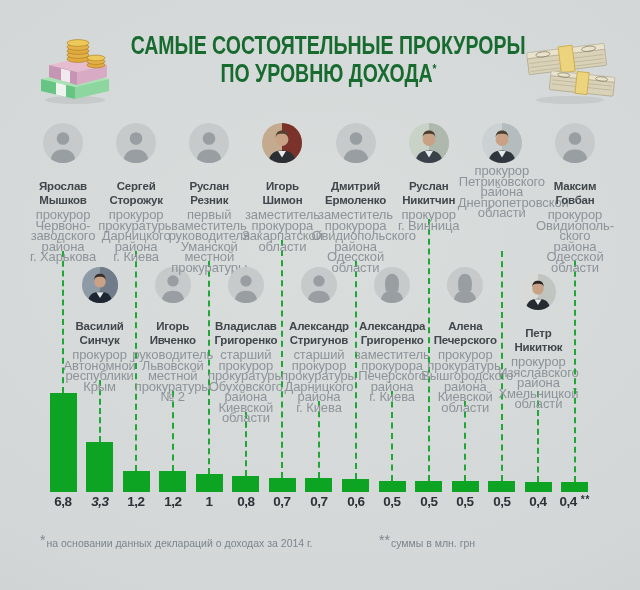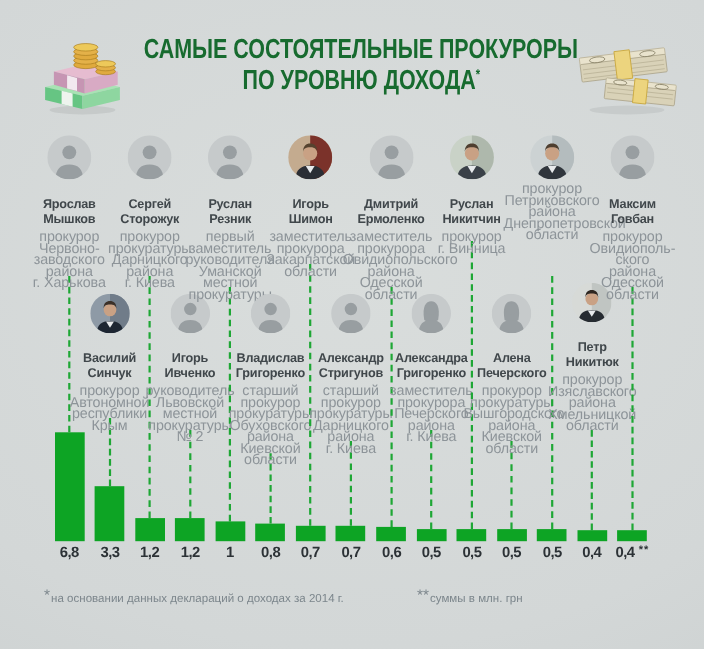--- a/index.html
+++ b/index.html
@@ -128,21 +128,21 @@
           </g>
         </svg>
         <div class="p-name">Василий
 Синчук</div>
         <div class="p-title">прокурор
 Автономной
 республики
 Крым</div>
       </div>
       <div class="bar" style="left: 86px; top: 442px; width: 27px; height: 50px;"></div>
-      <div class="bar-value" style="left: 78px; top: 494px;"><span>3,3</span></div>
+      <div class="bar-value" style="left: 78px; top: 494px; font-style: italic;"><span>3,3</span></div>
       <div class="dash-line" style="left: 135.14px; top: 251px; height: 220px;"></div>
       <div class="person-card" style="left: 92.14px; top: 123px;">
         <svg class="avatar" width="40" height="40" viewBox="0 0 40 40">
       <defs>
             <clipPath id="clipAv2">
               <circle cx="20" cy="20" r="20"></circle>
             </clipPath>
           </defs>
       <g clip-path="url(#clipAv2)">
             <rect width="40" height="40" fill="#c6cacb"></rect>
@@ -421,21 +421,21 @@
         </svg>
         <div class="p-title">прокурор
 Петриковского
 района
 Днепропетровской
 области</div>
       </div>
       <div class="bar" style="left: 488px; top: 481px; width: 27px; height: 11px;"></div>
       <div class="bar-value" style="left: 480px; top: 494px;"><span>0,5</span></div>
       <div class="dash-line" style="left: 537.41px; top: 391px; height: 91px;"></div>
-      <div class="person-card" style="left: 494.41px; top: 257px;">
+      <div class="person-card" style="left: 494.41px; top: 274px;">
         <svg class="avatar" width="36" height="36" viewBox="0 0 40 40">
       <defs>
             <clipPath id="clipAv13">
               <circle cx="20" cy="20" r="20"></circle>
             </clipPath>
           </defs>
       <g clip-path="url(#clipAv13)">
             <rect width="40" height="40" fill="#d7dad7"></rect>
       <rect x="20" width="20" height="40" fill="#c0c5c2"></rect>
       <path d="M6.5 40 Q7 27.5 20 27.5 Q33 27.5 33.5 40 Z" fill="#262b31"></path>

